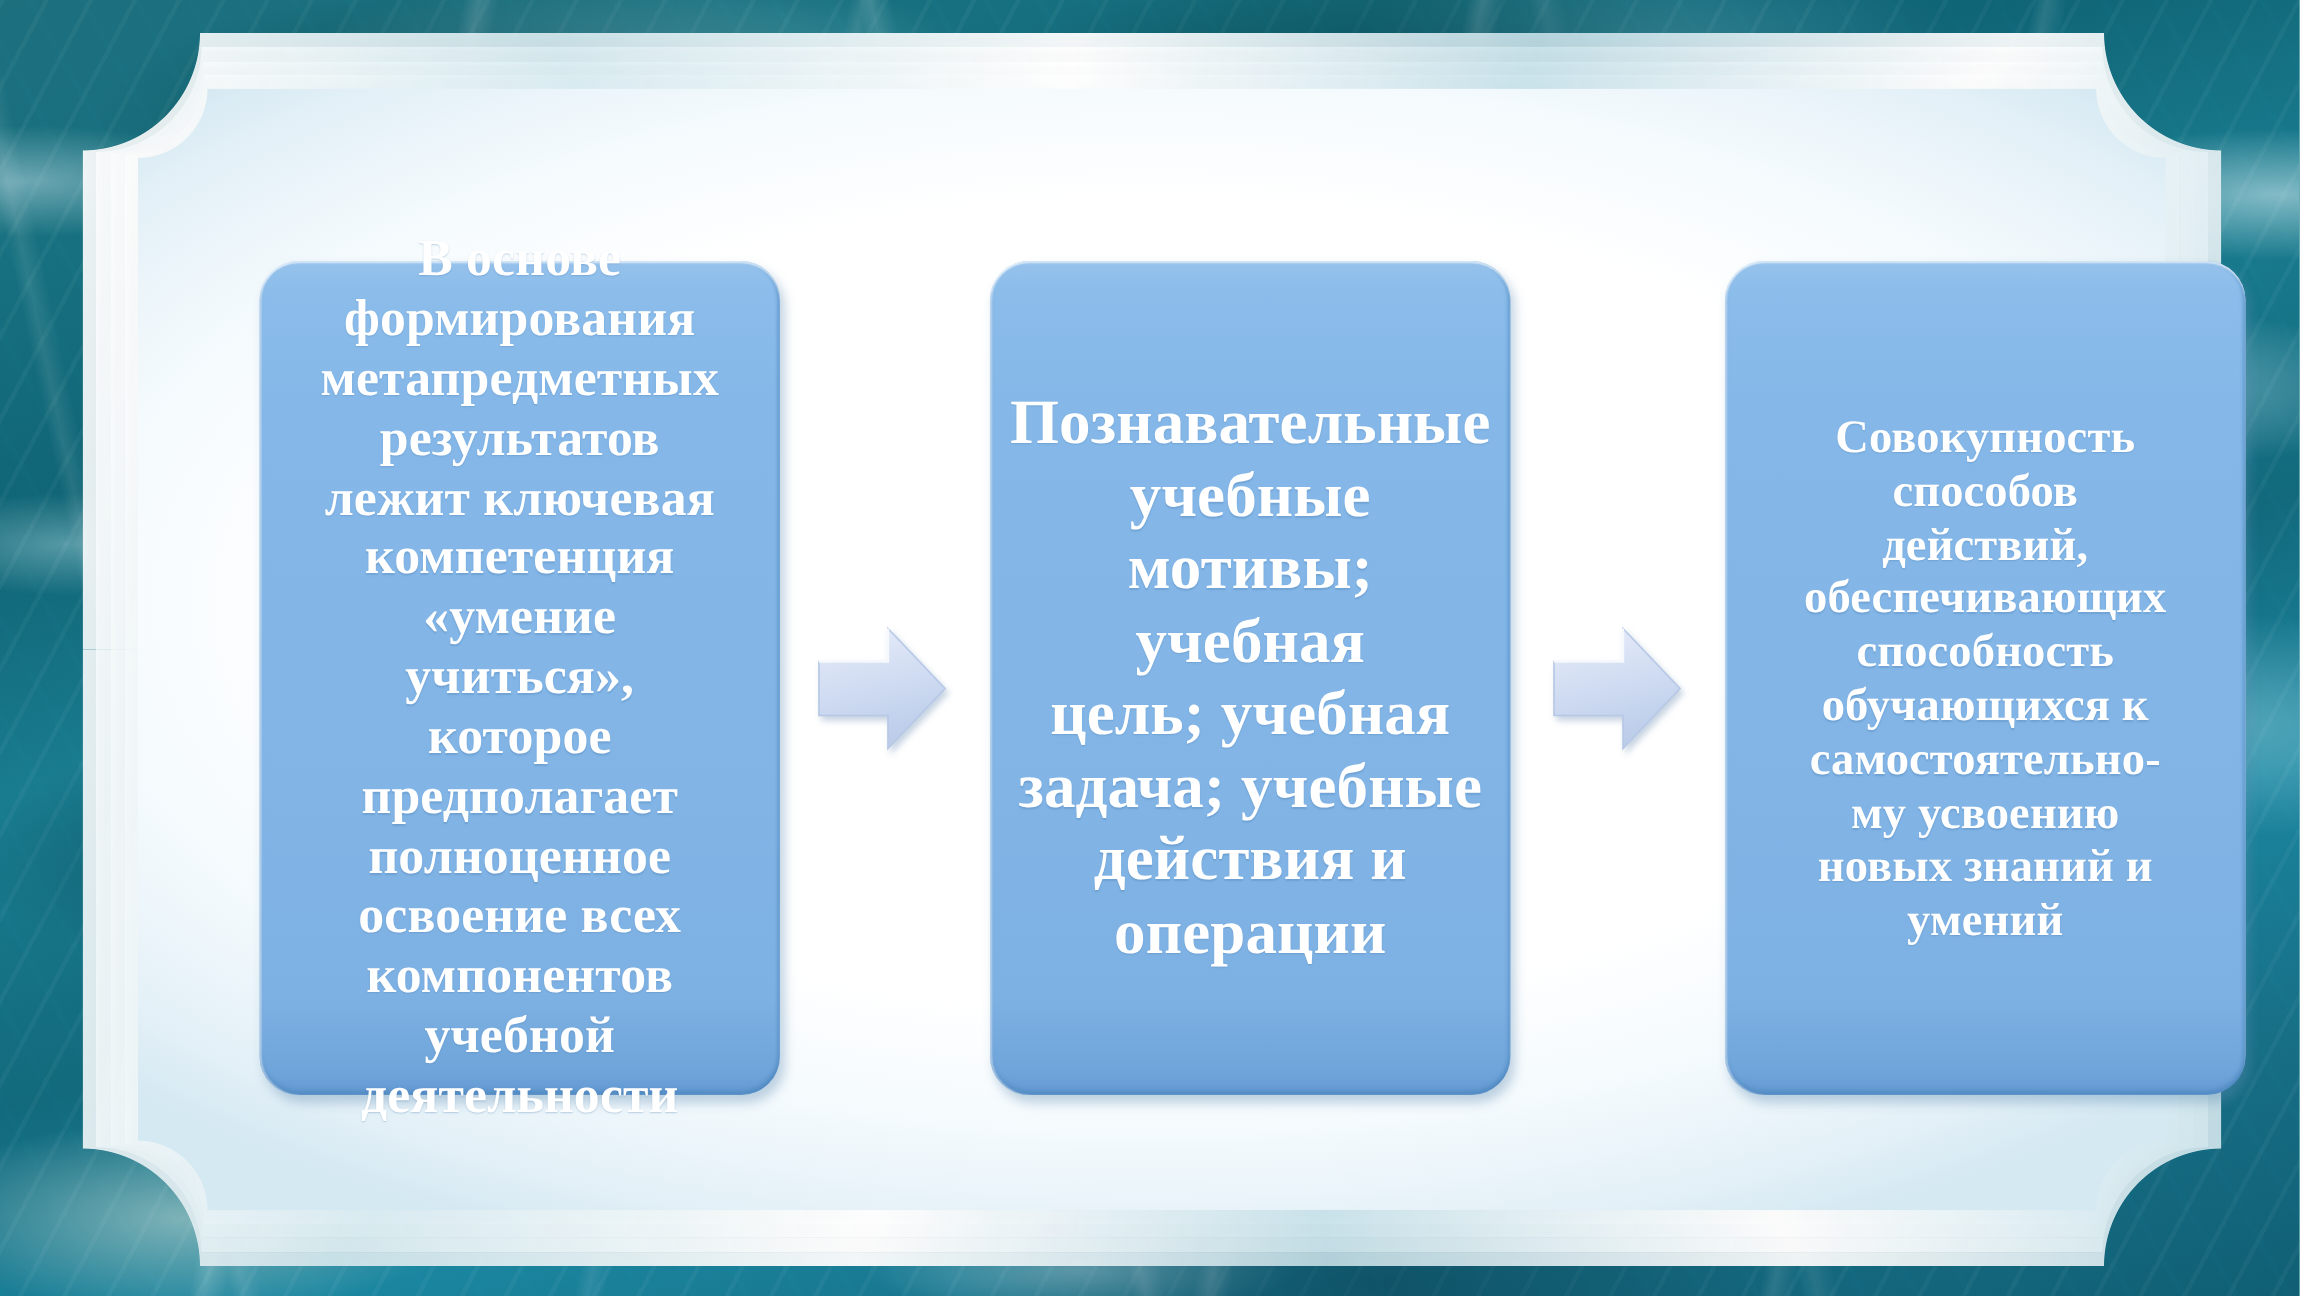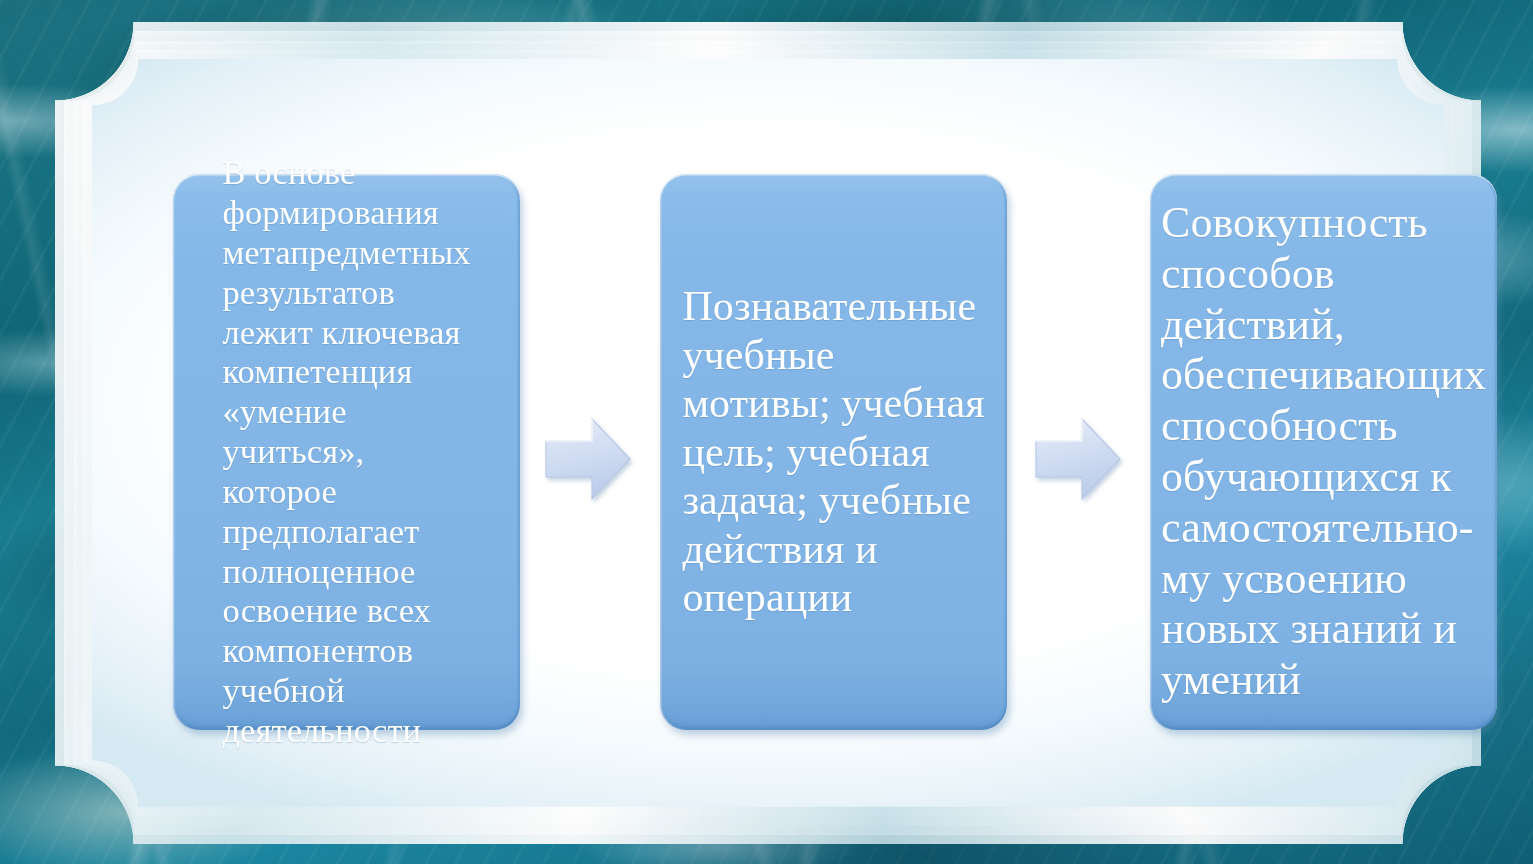--- a/index.html
+++ b/index.html
@@ -138,30 +138,30 @@
     justify-content:center;
     padding:14px 12px;
   }
   .node.n1 { left:118px; }
   .node.n2 { left:605px; }
   .node.n3 { left:1095px; }
 
   .node-text {
     color:#ffffff;
     font-family:"Liberation Serif", "DejaVu Serif", serif;
-    font-weight:normal;
-    text-align:left;
+    font-weight:bold;
+    text-align:center;
     line-height:1.155;
     letter-spacing:.1px;
     text-shadow:0 1px 1px rgba(70,120,170,.30);
     white-space:pre-line;
   }
   .node.n1 .node-text { font-size:34.5px; }
   .node.n2 .node-text { font-size:42px; }
-  .node.n3 .node-text { font-size:44px; }
+  .node.n3 .node-text { font-size:31px; }
 
   
   .arrow {
     position:absolute;
     top:392px;
     width:88px;
     height:90px;
   }
   .arrow.a1 { left:489px; }
   .arrow.a2 { left:979px; }

